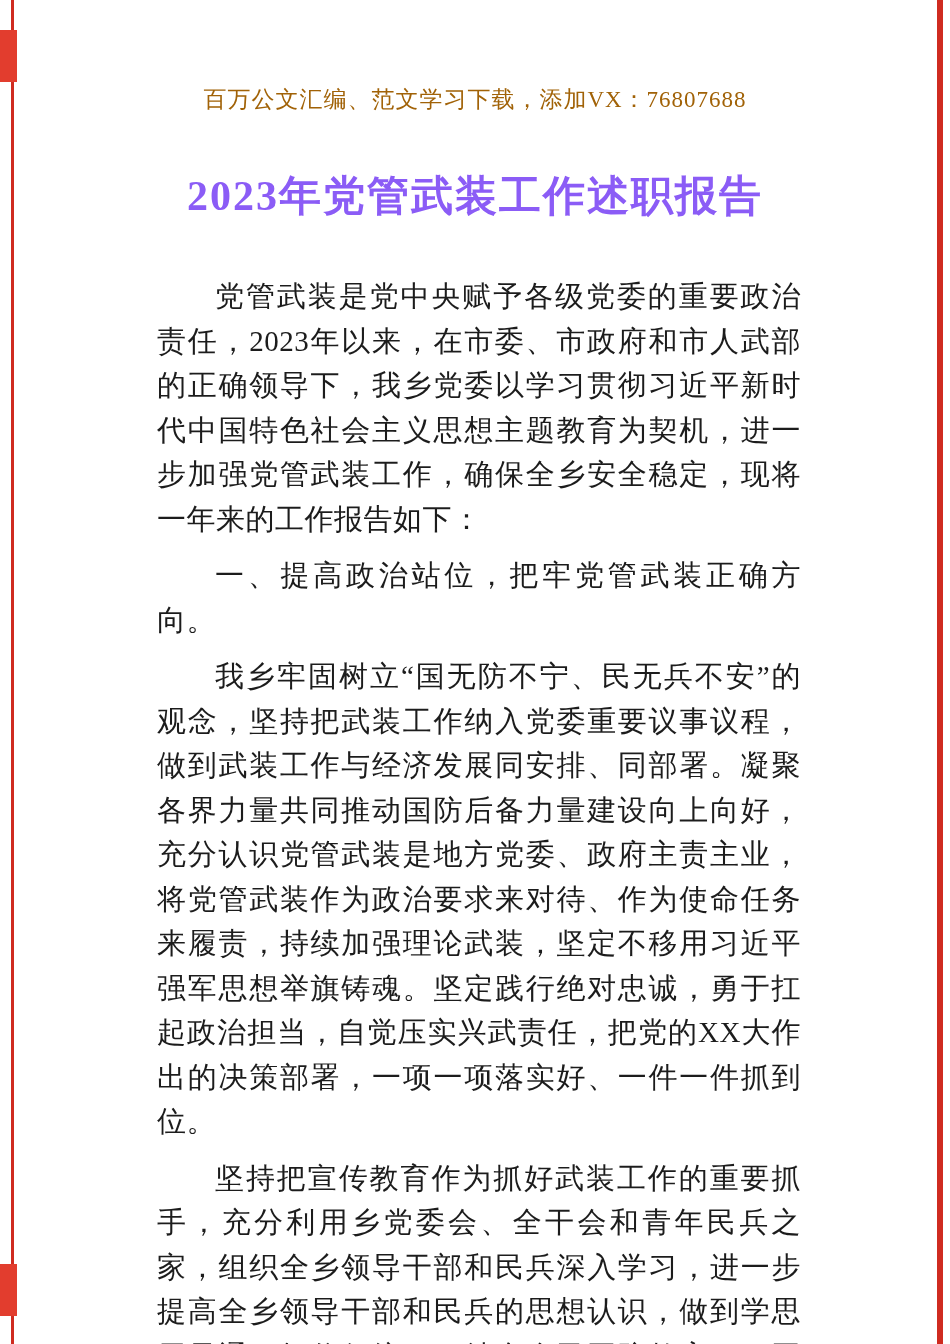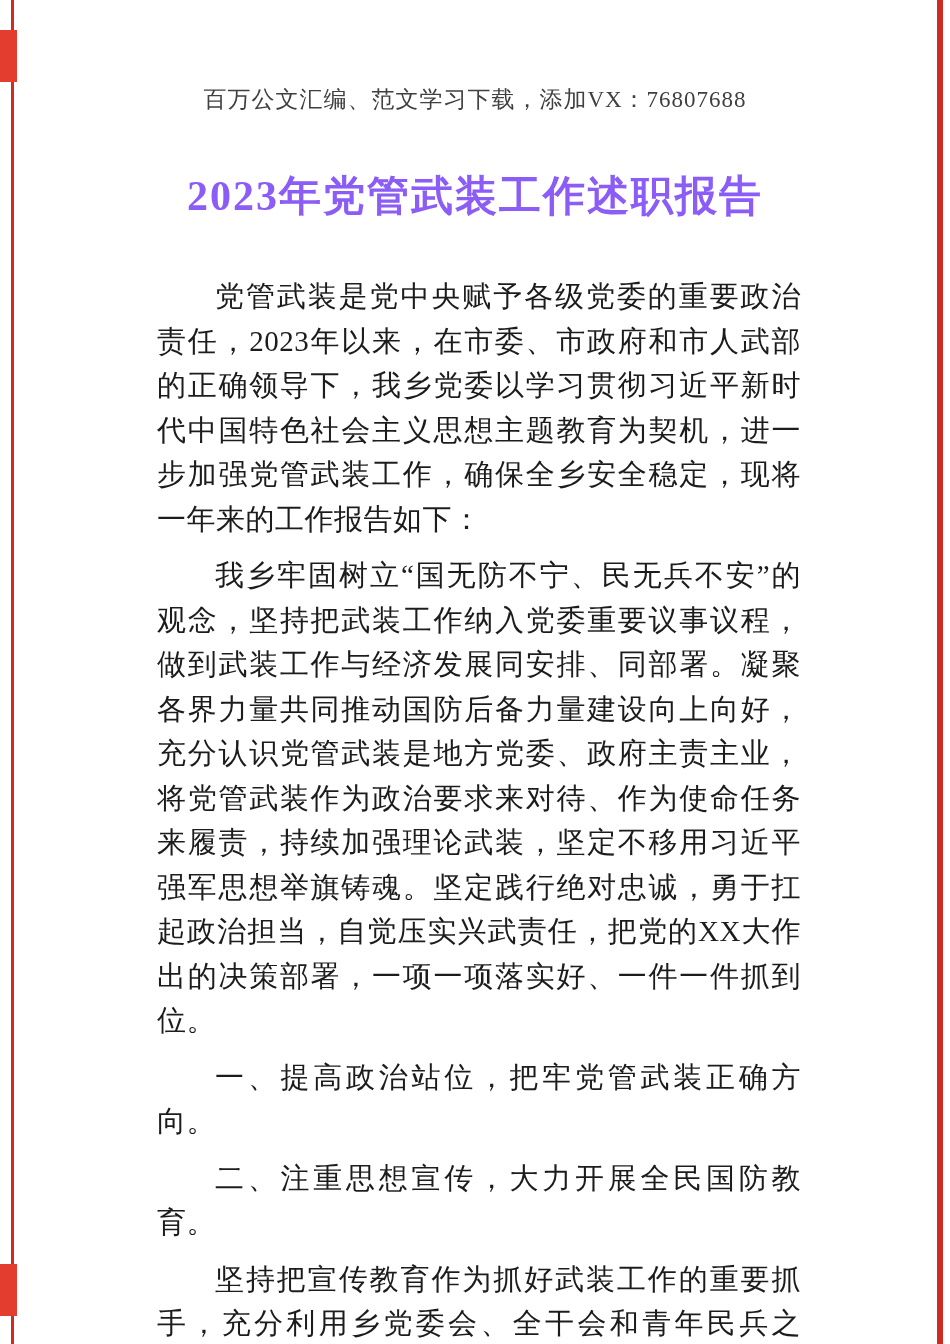--- a/index.html
+++ b/index.html
@@ -44,21 +44,21 @@
   .corner-block.bottom { bottom: 28px; }
 
   .header-notice {
     position: absolute;
     top: 84px;
     left: 0;
     width: 100%;
     text-align: center;
     font-size: 23px;
     letter-spacing: 1px;
-    color: #404040;
+    color: #a16207;
     font-family: "Liberation Serif", "DejaVu Serif", serif;
   }
 
   .doc-title {
     position: absolute;
     top: 168px;
     left: 0;
     width: 100%;
     text-align: center;
     font-size: 42px;
@@ -96,19 +96,18 @@
   <div class="edge-line-right"></div>
   <div class="corner-block top"></div>
   <div class="corner-block bottom"></div>
 
   <div class="header-notice">百万公文汇编、范文学习下载，添加VX：76807688</div>
 
   <div class="doc-title">2023年党管武装工作述职报告</div>
 
   <div class="doc-body">
       <p class="para body">党管武装是党中央赋予各级党委的重要政治责任，2023年以来，在市委、市政府和市人武部的正确领导下，我乡党委以学习贯彻习近平新时代中国特色社会主义思想主题教育为契机，进一步加强党管武装工作，确保全乡安全稳定，现将一年来的工作报告如下：</p>
+      <p class="para heading">一、提高政治站位，把牢党管武装正确方向。</p>
       <p class="para body">我乡牢固树立“国无防不宁、民无兵不安”的观念，坚持把武装工作纳入党委重要议事议程，做到武装工作与经济发展同安排、同部署。凝聚各界力量共同推动国防后备力量建设向上向好，充分认识党管武装是地方党委、政府主责主业，将党管武装作为政治要求来对待、作为使命任务来履责，持续加强理论武装，坚定不移用习近平强军思想举旗铸魂。坚定践行绝对忠诚，勇于扛起政治担当，自觉压实兴武责任，把党的XX大作出的决策部署，一项一项落实好、一件一件抓到位。</p>
-      <p class="para heading">一、提高政治站位，把牢党管武装正确方向。</p>
-      <p class="para heading">二、注重思想宣传，大力开展全民国防教育。</p>
       <p class="para body">坚持把宣传教育作为抓好武装工作的重要抓手，充分利用乡党委会、全干会和青年民兵之家，组织全乡领导干部和民兵深入学习，进一步提高全乡领导干部和民兵的思想认识，做到学思用贯通、知信行统一。结合全民国防教育日、国家公祭日和“八一”建军节等重要时节，通过开展国防知识进机关、进校园、进农村活动，充分发挥乡党委党校的作用，广泛开展全民国防教育。通过大喇叭、微信公众号、国防知识宣传专栏、召开座谈会、交流会等形式，常态化宣传国防知识，在全乡营造全民关心国防、支持国防的浓厚氛围。</p>
     </div>
 
 </div>
 
 </body></html>

